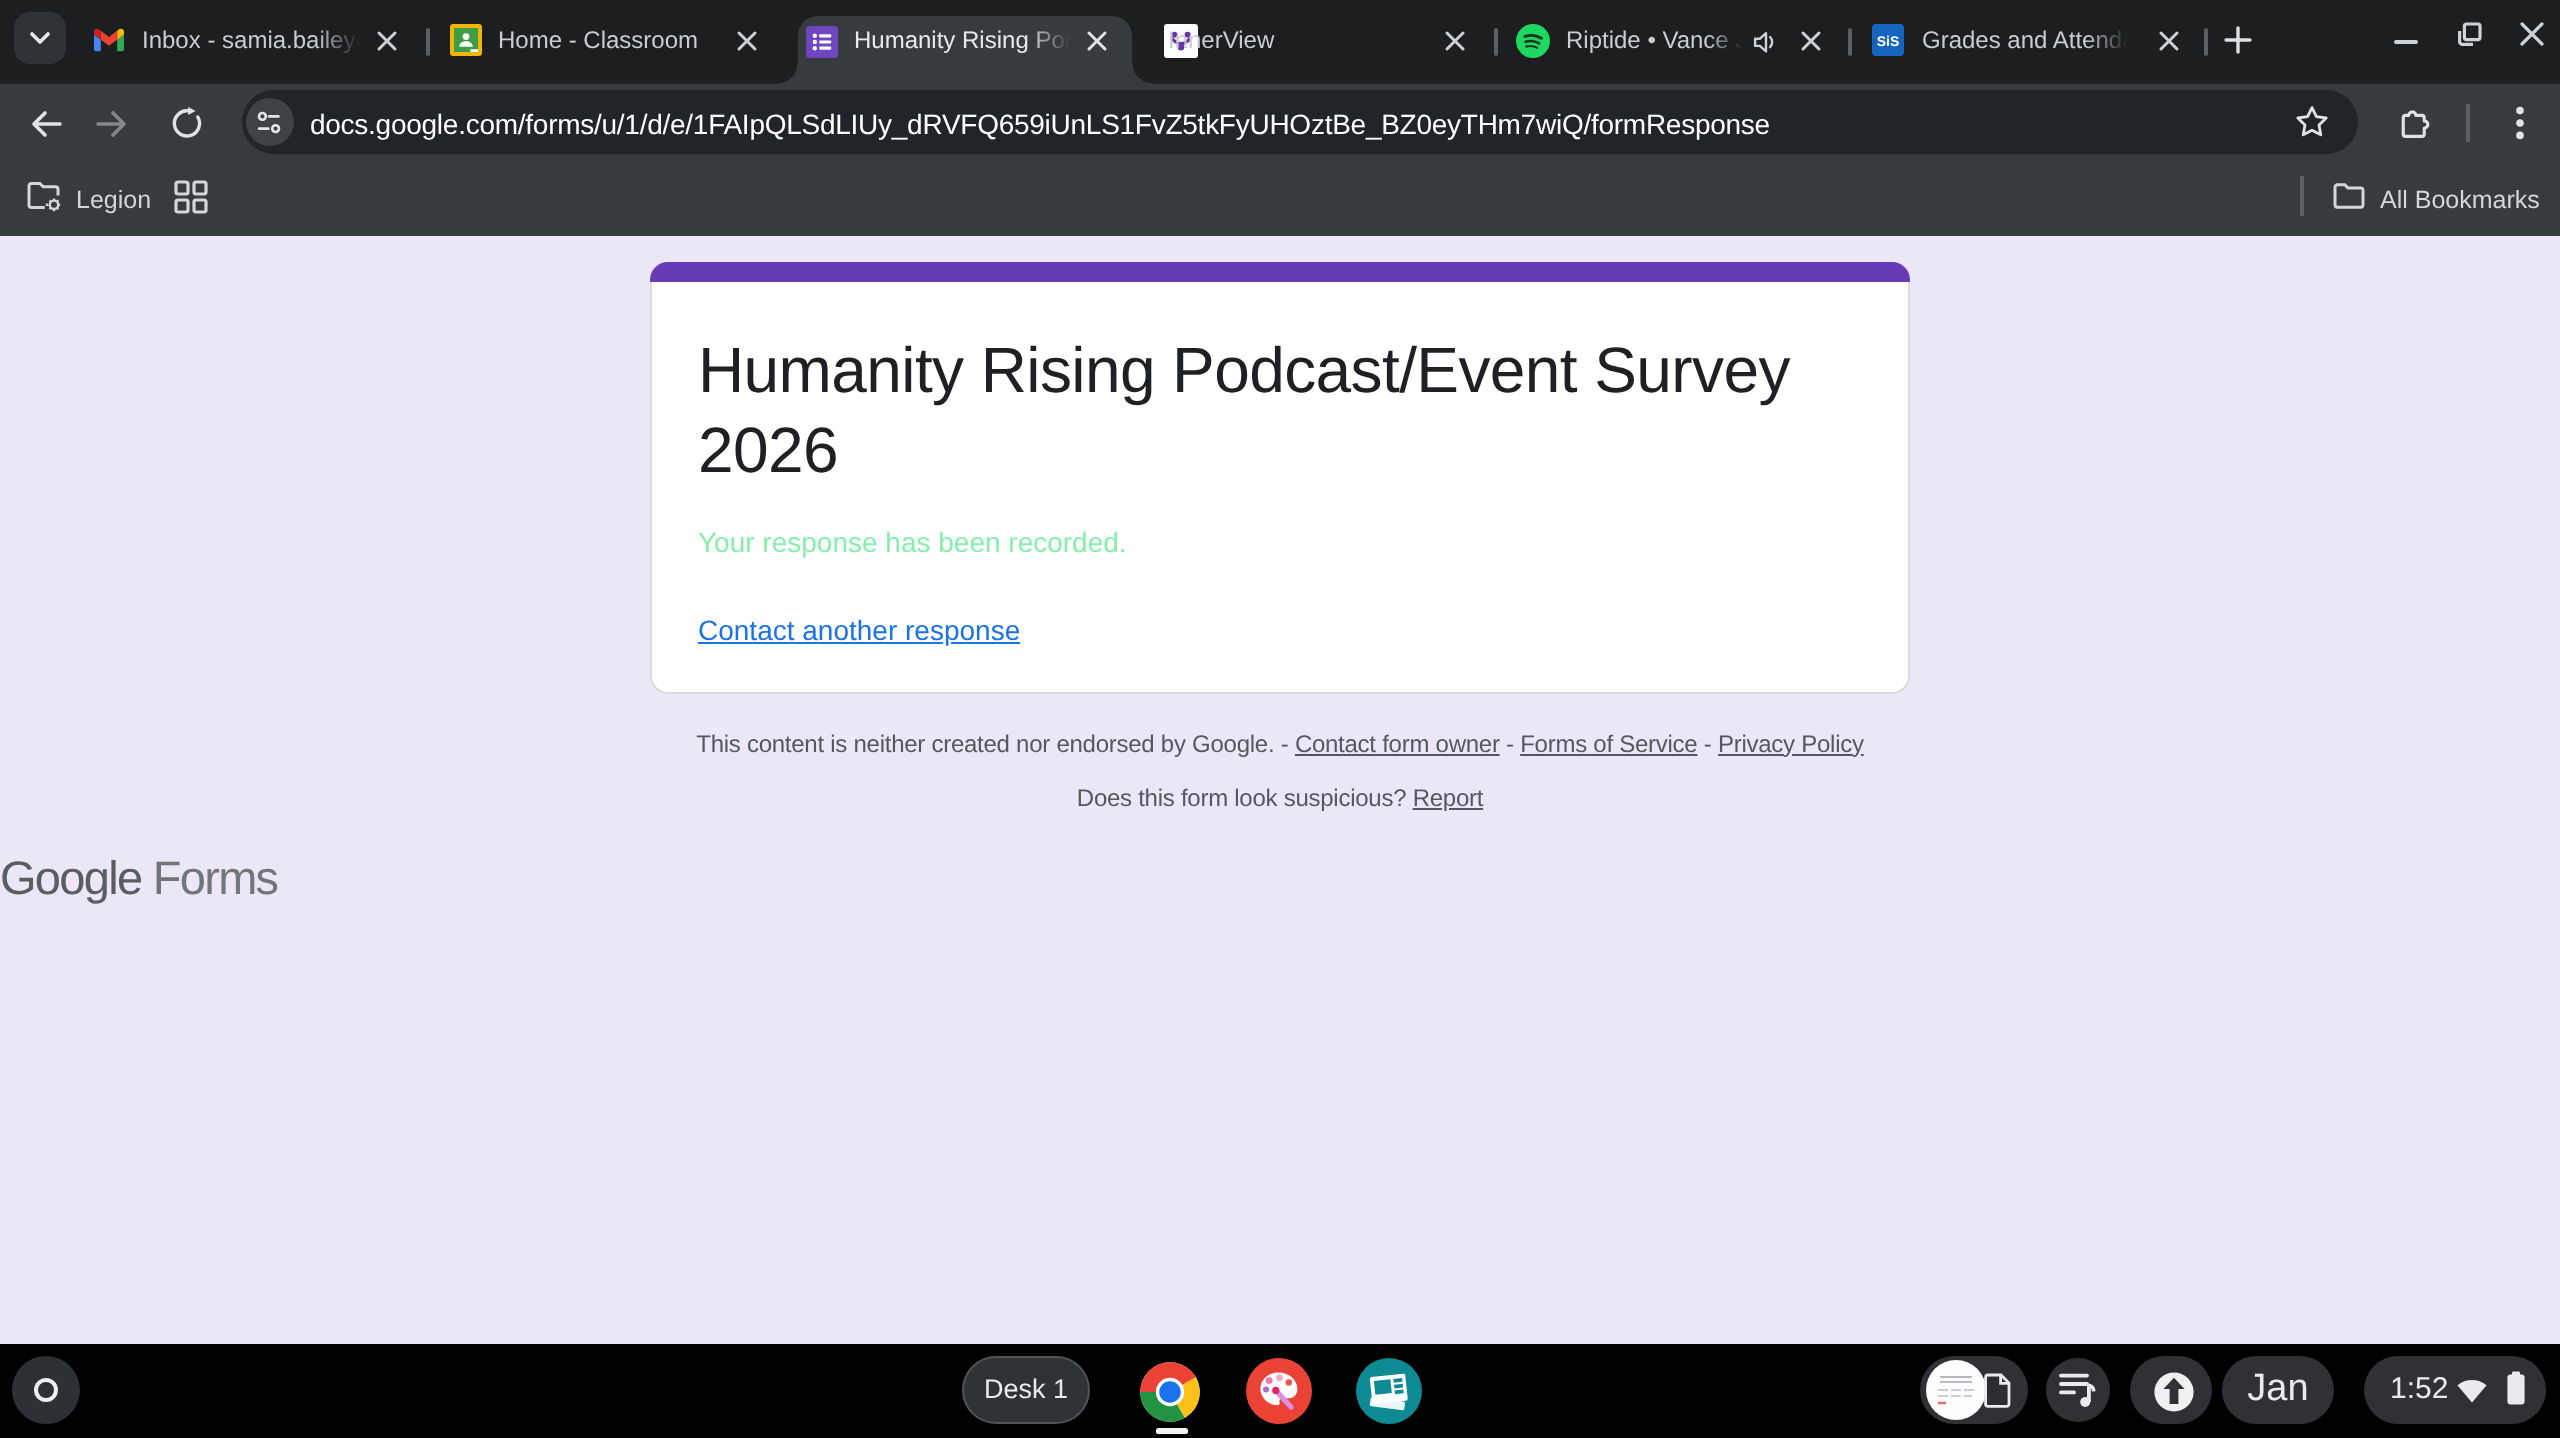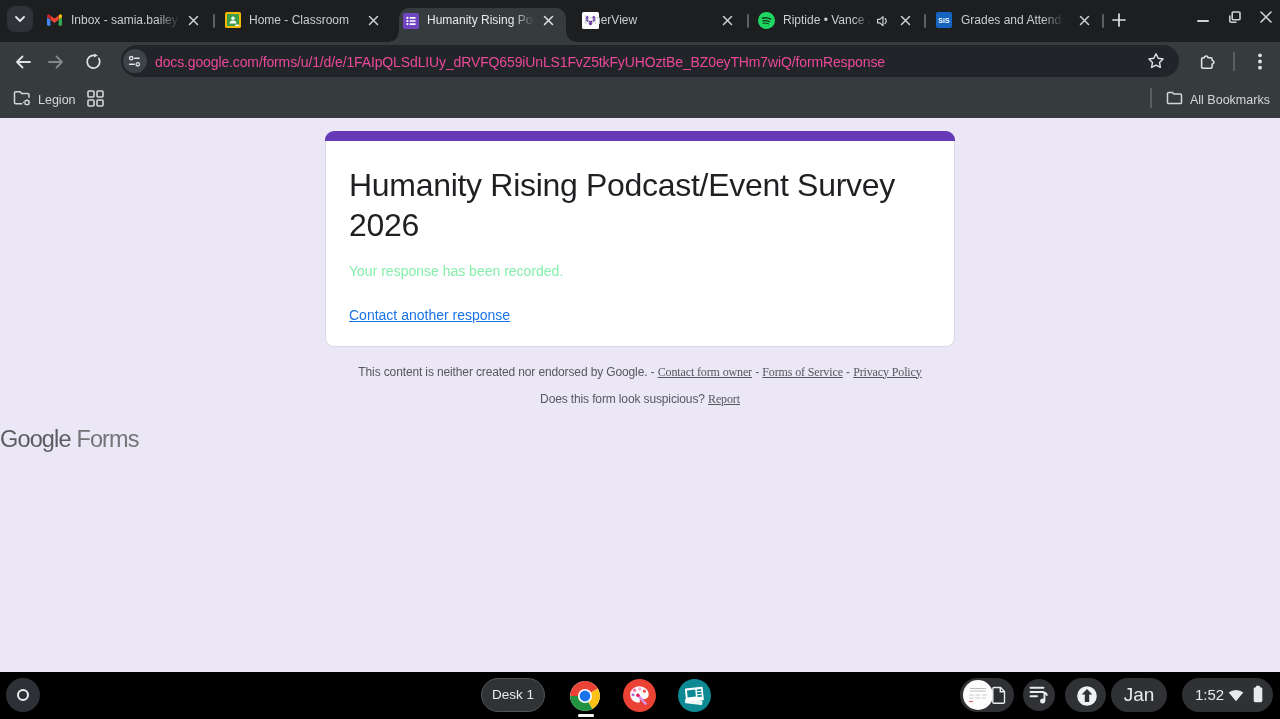--- a/index.html
+++ b/index.html
@@ -15,31 +15,31 @@
     -webkit-mask-image:linear-gradient(to right,#000 78%,transparent 98%);}
   .sep{width:2px;height:14px;top:14px;background:#5a5f63;border-radius:1px;}
   
   #atab{left:399px;top:8px;width:167px;height:34px;background:#363b3e;border-radius:10px 10px 0 0;}
   .flare{width:10px;height:10px;top:32px;}
   #fl1{left:389px;background:radial-gradient(circle 10px at 0 0,#1c1e20 0 9.4px,#363b3e 9.8px);}
   #fl2{left:566px;background:radial-gradient(circle 10px at 100% 0,#1c1e20 0 9.4px,#363b3e 9.8px);}
   
   #pill{left:121px;top:45px;width:1058px;height:32px;border-radius:16px;background:#212529;}
   #chip{left:123px;top:49px;width:24px;height:24px;border-radius:50%;background:#3e4347;}
-  #url{left:155px;top:42px;width:780px;height:40px;line-height:40px;font-size:14px;color:#ec4899;letter-spacing:-0.13px;white-space:nowrap;}
+  #url{left:155px;top:42px;width:780px;height:40px;line-height:40px;font-size:14px;color:#ffffff;letter-spacing:-0.13px;white-space:nowrap;}
   
   .bktxt{font-size:12.5px;color:#d3d6da;line-height:36px;}
   
   #card{left:325px;top:131px;width:628px;height:214px;background:#fff;border:1px solid #ddd8e8;border-radius:9px;}
   #band{left:325px;top:131px;width:630px;height:10px;background:#673ab7;border-radius:9px 9px 0 0;}
   #title{left:349px;top:165px;width:590px;font-size:32px;line-height:40px;color:#1f2023;letter-spacing:-0.3px;}
   #resp{left:349px;top:262.5px;font-size:14px;color:#86efac;}
   #sublink{left:349px;top:307px;font-size:14px;color:#1a73e8;text-decoration:underline;}
   .foot{width:1280px;text-align:center;font-size:12px;color:#55585e;letter-spacing:-0.13px;}
-  .foot a{color:#55585e;text-decoration:underline;font-family:Liberation Serif, serif;}
+  .foot a{color:#55585e;text-decoration:underline;}
   
   .pillb{background:#2f3134;border-radius:17px;height:34px;top:678px;}
 </style>
 </head>
 <body>
 <div id="s">
 
 <div class="a" id="tabstrip"></div>
 
 <div class="a" style="left:7px;top:6px;width:26px;height:26px;border-radius:8px;background:#2f3337;"></div>

